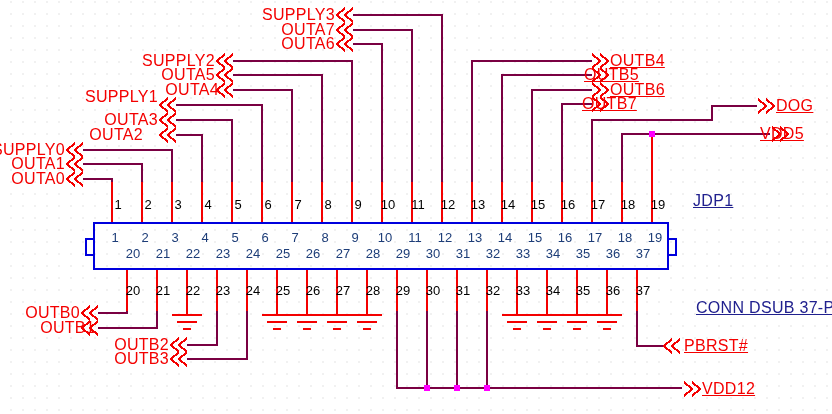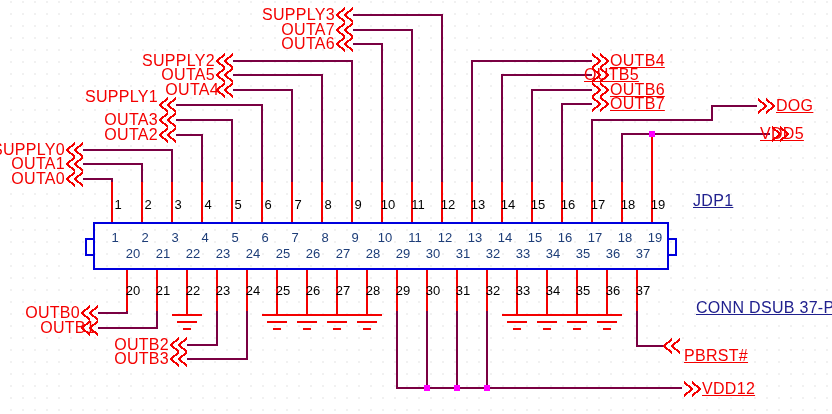--- a/index.html
+++ b/index.html
@@ -280,35 +280,35 @@
   </svg>
 
   <div class="lbl r" style="left:335px;top:15px">SUPPLY3</div>
   <div class="lbl r" style="left:335px;top:30px">OUTA7</div>
   <div class="lbl r" style="left:335px;top:44px">OUTA6</div>
   <div class="lbl r" style="left:215px;top:61px">SUPPLY2</div>
   <div class="lbl r" style="left:215px;top:75px">OUTA5</div>
   <div class="lbl r" style="left:219px;top:90px">OUTA4</div>
   <div class="lbl r" style="left:158px;top:97px">SUPPLY1</div>
   <div class="lbl r" style="left:158px;top:120px">OUTA3</div>
-  <div class="lbl r" style="left:158px;top:135px">OUTA2</div>
+  <div class="lbl r" style="left:143px;top:135px">OUTA2</div>
   <div class="lbl r" style="left:65px;top:150px">SUPPLY0</div>
   <div class="lbl r" style="left:65px;top:164px">OUTA1</div>
   <div class="lbl r" style="left:65px;top:179px">OUTA0</div>
   <div class="lbl r" style="left:80px;top:313px">OUTB0</div>
   <div class="lbl r" style="left:95px;top:328px">OUTB1</div>
   <div class="lbl r" style="left:169px;top:345px">OUTB2</div>
   <div class="lbl r" style="left:169px;top:359px">OUTB3</div>
   <div class="lbl l" style="left:610px;top:61px">OUTB4</div>
   <div class="lbl l" style="left:584px;top:75px">OUTB5</div>
   <div class="lbl l" style="left:610px;top:90px">OUTB6</div>
-  <div class="lbl l" style="left:610px;top:104px">OUTB7</div>
+  <div class="lbl l" style="left:582px;top:104px">OUTB7</div>
   <div class="lbl l" style="left:776px;top:106px">DOG</div>
   <div class="lbl l" style="left:760px;top:134px">VDD5</div>
-  <div class="lbl l" style="left:684px;top:356px">PBRST#</div>
+  <div class="lbl l" style="left:684px;top:346px">PBRST#</div>
   <div class="lbl l" style="left:702px;top:389px">VDD12</div>
 
   <div class="lbl l navy" style="left:693px;top:201px">JDP1</div>
   <div class="lbl l navy" style="left:696px;top:308px">CONN DSUB 37-P</div>
 
   <div id="labels">
       <span class="pnum out" style="left: 118px; top: 204px;">1</span>
       <span class="pnum in" style="left: 115px; top: 237px;">1</span>
       <span class="pnum out" style="left: 148px; top: 204px;">2</span>
       <span class="pnum in" style="left: 145px; top: 237px;">2</span>

